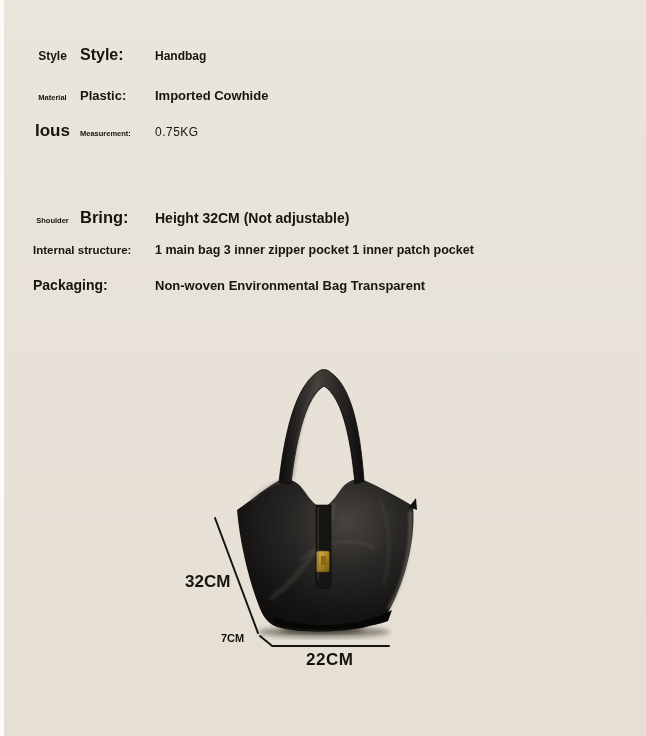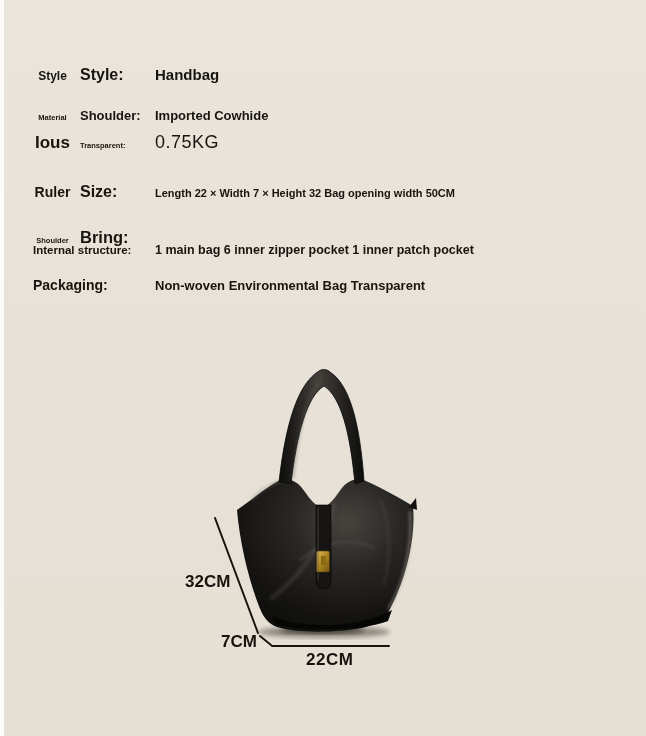--- a/index.html
+++ b/index.html
@@ -7,38 +7,38 @@
     position:relative;width:646px;height:736px;overflow:hidden;
     background:linear-gradient(180deg,#eae5dc 0%,#e7e1d7 55%,#e5dfd4 100%);
     font-family:"Liberation Sans",sans-serif;color:#18140f;
   }
   .edge-strip{position:absolute;left:0;top:0;width:4px;height:736px;background:#fcfbf9;}
 
   
   .row{position:absolute;left:0;width:100%;display:flex;align-items:baseline;
        padding-left:25px;box-sizing:border-box;}
   .ca{width:55px;text-align:center;font-weight:700;flex:none;}
-  .cb{width:75px;font-weight:700;flex:none;margin-top:20px;}
+  .cb{width:75px;font-weight:700;flex:none;}
   .cab{width:130px;padding-left:8px;box-sizing:border-box;font-weight:700;flex:none;}
   .cv{flex:1;font-weight:700;padding-right:25px;}
 
   .row-style{top:46px}
   .row-style .ca{font-size:12px}
   .row-style .cb{font-size:16px}
-  .row-style .cv{font-size:15px}
+  .row-style .cv{font-size:12px}
 
   .row-material{top:88px}
   .row-material .ca{font-size:7.5px}
   .row-material .cb{font-size:13px}
   .row-material .cv{font-size:13px}
 
   .row-weight{top:121px}
   .row-weight .ca{font-size:17px}
   .row-weight .cb{font-size:7.5px}
-  .row-weight .cv{font-size:18px;font-weight:400;letter-spacing:.5px}
+  .row-weight .cv{font-size:12px;font-weight:400;letter-spacing:.5px}
 
   .row-size{top:163px}
   .row-size .ca{font-size:14px}
   .row-size .cb{font-size:16px}
   .row-size .cv{font-size:11px}
 
   .row-strap{top:208px}
   .row-strap .ca{font-size:7.5px}
   .row-strap .cb{font-size:16.5px}
   .row-strap .cv{font-size:14px}
@@ -48,61 +48,57 @@
   .row-internal .cv{font-size:12.5px}
 
   .row-packaging{top:277px}
   .row-packaging .cab{font-size:14px;line-height:16px}
   .row-packaging .cv{font-size:13px;line-height:16px}
 
   
   .bag-svg{position:absolute;left:150px;top:355px;width:340px;height:345px;}
   .dim{position:absolute;font-weight:700;color:#17130e;z-index:5;}
   .dim-height{left:185px;top:572px;font-size:17px;}
-  .dim-depth{left:221px;top:632px;font-size:17px;}
+  .dim-depth{left:221px;top:632px;font-size:11px;}
   .dim-width{left:306px;top:650px;font-size:17px;letter-spacing:.5px;}
 </style>
 </head>
 <body>
 
 <div class="page">
   <div class="edge-strip"></div>
 
   <div class="row row-style">
     <span class="ca">Style</span>
     <span class="cb">Style:</span>
     <span class="cv">Handbag</span>
   </div>
 
   <div class="row row-material">
     <span class="ca">Material</span>
-    <span class="cb">Shoulder:</span>
+    <span class="cb">Plastic:</span>
     <span class="cv">Imported Cowhide</span>
   </div>
 
   <div class="row row-weight">
     <span class="ca">Ious</span>
-    <span class="cb">Transparent:</span>
+    <span class="cb">Measurement:</span>
     <span class="cv">0.75KG</span>
   </div>
 
-  <div class="row row-size">
-    <span class="ca">Ruler</span>
-    <span class="cb">Size:</span>
-    <span class="cv">Length 22 × Width 7 × Height 32 Bag opening width 50CM</span>
-  </div>
 
   <div class="row row-strap">
     <span class="ca">Shoulder</span>
     <span class="cb">Bring:</span>
+    <span class="cv">Height 32CM (Not adjustable)</span>
   </div>
 
   <div class="row row-internal">
     <span class="cab">Internal structure:</span>
-    <span class="cv">1 main bag 6 inner zipper pocket 1 inner patch pocket</span>
+    <span class="cv">1 main bag 3 inner zipper pocket 1 inner patch pocket</span>
   </div>
 
   <div class="row row-packaging">
     <span class="cab">
       <div>Packaging:</div>
     </span>
     <span class="cv">
       <div>Non-woven Environmental Bag Transparent</div>
     </span>
   </div>

